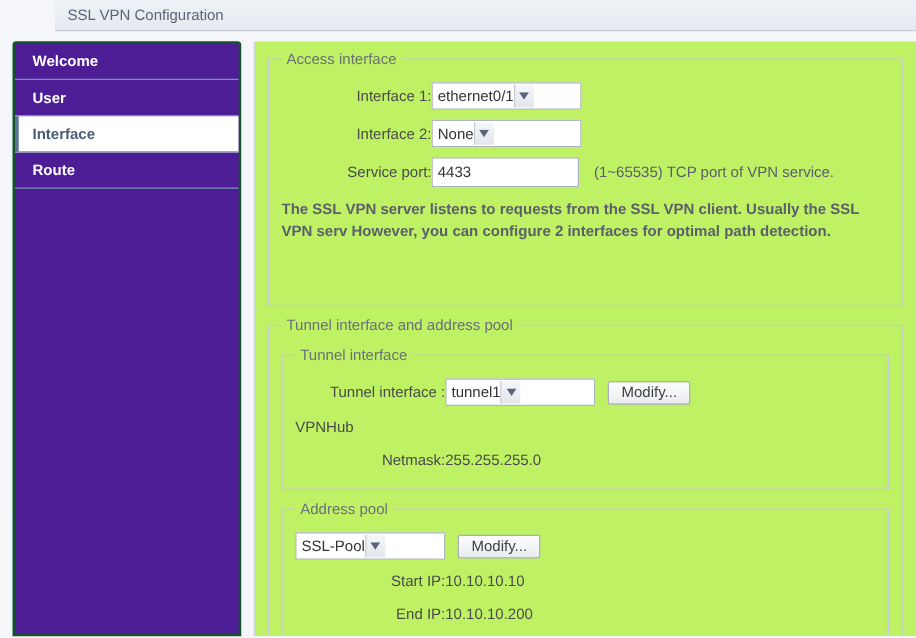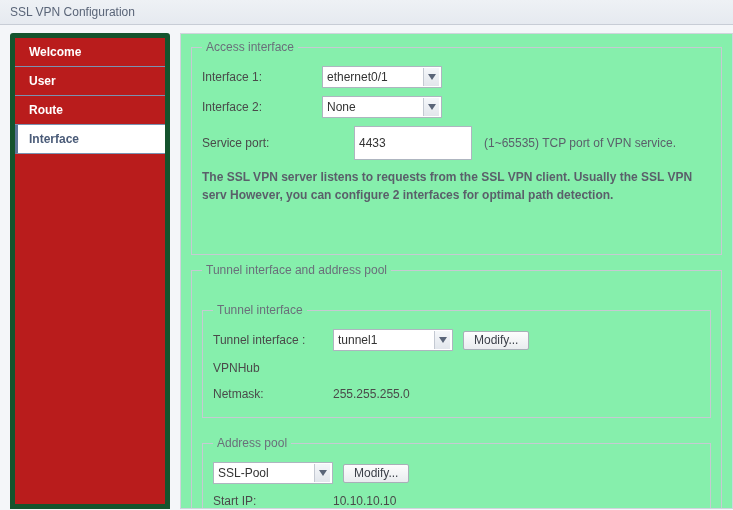--- a/index.html
+++ b/index.html
@@ -11,30 +11,31 @@
       width: 733px;
       height: 510px;
       overflow: hidden;
     }
     .titlebar {
       background: linear-gradient(#eef1f5, #e6eaf0);
       border-bottom: 1px solid #c8cdd6;
       padding: 5px 10px;
       color: #5a6578;
       font-size: 12px;
+      margin-left: 44px;
     }
     .main {
       display: flex;
       height: calc(100% - 26px);
       padding: 8px 0 0 10px;
     }
     .sidebar {
-      width: 160px;
-      background: #b91c1c;
-      border: 5px solid #14532d;
+      width: 183px;
+      background: #4c1d95;
+      border: 2px solid #14532d;
       border-radius: 3px 3px 0 0;
       overflow: hidden;
     }
     .nav-item {
       padding: 7px 14px;
       color: #fff;
       font-weight: bold;
       font-size: 12px;
       cursor: pointer;
       border-bottom: 1px solid #7a92b0;
@@ -45,21 +46,21 @@
       border-left: 3px solid #5a7496;
       padding-left: 11px;
     }
     .content {
       flex: 1;
       padding: 0 0 0 10px;
       overflow: hidden;
     }
     .content-inner {
       border: 1px solid #d0d4dc;
-      background: #86efac;
+      background: #bef264;
       height: 100%;
       padding: 6px 10px;
       overflow-y: auto;
     }
     fieldset {
       border: 1px solid #c6cad2;
       padding: 8px 10px 10px 10px;
       margin-bottom: 8px;
     }
     legend {
@@ -69,56 +70,55 @@
     }
     .row {
       display: flex;
       align-items: center;
       padding: 4px 0;
       min-height: 26px;
     }
     .label {
       width: 120px;
       color: #4a4a4a;
+      text-align: right;
     }
     .value {
       color: #4a4a4a;
     }
     .select {
       width: 120px;
       height: 22px;
       border: 1px solid #aeb5c0;
       background: #fff;
       display: flex;
       align-items: center;
-      justify-content: space-between;
       padding: 0 2px 0 4px;
       font-size: 12px;
       color: #333;
       cursor: pointer;
     }
     .select .arrow {
       width: 16px;
       height: 18px;
       background: linear-gradient(#f5f7fa, #e2e6ec);
       border-left: 1px solid #c4c9d2;
       display: flex;
       align-items: center;
       justify-content: center;
     }
     .select .arrow svg { width: 8px; height: 6px; }
     input[type="text"] {
       width: 118px;
-      height: 34px;
+      height: 24px;
       border: 1px solid #aeb5c0;
       padding: 0 4px;
       font-family: inherit;
       font-size: 12px;
       color: #333;
-      margin-left: 32px;
     }
     .hint {
       margin-left: 12px;
       color: #5a5f6a;
     }
     .desc {
       color: #5a5f6a;
       line-height: 1.5;
       margin-top: 4px;
       font-weight: bold;
@@ -128,33 +128,33 @@
       padding: 0 10px;
       background: linear-gradient(#fdfdfd, #e9ecef);
       border: 1px solid #a9afb8;
       border-radius: 2px;
       font-family: inherit;
       font-size: 12px;
       color: #3a3f48;
       margin-left: 10px;
       cursor: pointer;
     }
-    .inner-fieldset { margin-top: 18px; }
+    .inner-fieldset { margin-top: 2px; }
   </style>
 </head>
 <body>
 
 <div class="titlebar">SSL VPN Configuration</div>
 
 <div class="main">
   <div class="sidebar">
     <div class="nav-item">Welcome</div>
     <div class="nav-item">User</div>
+    <div class="nav-item active">Interface</div>
     <div class="nav-item">Route</div>
-    <div class="nav-item active">Interface</div>
   </div>
 
   <div class="content">
     <div class="content-inner">
 
       <fieldset>
         <legend>Access interface</legend>
 
         <div class="row">
           <span class="label">Interface 1:</span>

